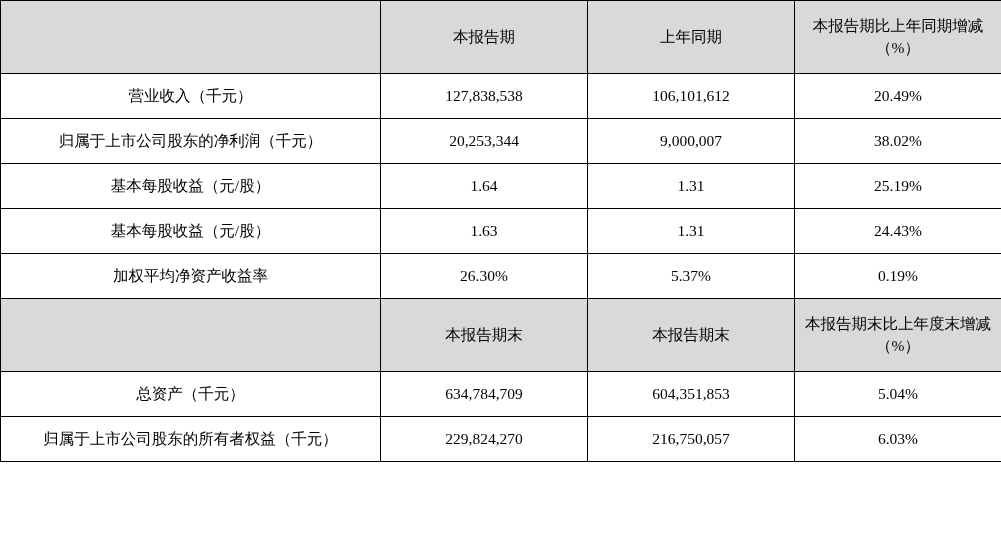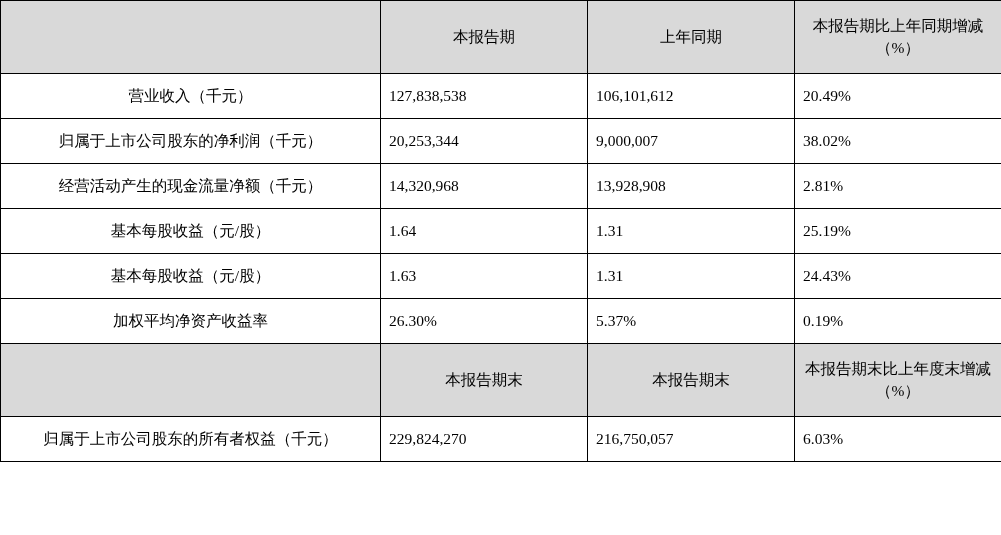--- a/index.html
+++ b/index.html
@@ -37,21 +37,21 @@
     height: 62px;
   }
   td.hdr-blank {
     background: #d9d9d9;
   }
   td.label {
     text-align: center;
     margin-top: 30px;
   }
   td.num {
-    text-align: left;
+    text-align: center;
   }
   .row-std td { height: 34px; }
   .row-two td { height: 56px; }
 </style>
 </head>
 <body>
 
 <table class="report-table">
   <colgroup>
     <col class="c-label">
@@ -76,26 +76,20 @@
     </tr>
 
     <tr class="row-std">
       <td class="label">归属于上市公司股东的净利润（千元）</td>
       <td class="num">20,253,344</td>
       <td class="num">9,000,007</td>
       <td class="num">38.02%</td>
     </tr>
 
 
-    <tr class="row-std">
-      <td class="label">经营活动产生的现金流量净额（千元）</td>
-      <td class="num">14,320,968</td>
-      <td class="num">13,928,908</td>
-      <td class="num">2.81%</td>
-    </tr>
 
     <tr class="row-std">
       <td class="label">基本每股收益（元/股）</td>
       <td class="num">1.64</td>
       <td class="num">1.31</td>
       <td class="num">25.19%</td>
     </tr>
 
     <tr class="row-std">
       <td class="label">基本每股收益（元/股）</td>
@@ -111,20 +105,26 @@
       <td class="num">0.19%</td>
     </tr>
 
     <tr>
       <td class="hdr-blank"></td>
       <td class="hdr">本报告期末</td>
       <td class="hdr">本报告期末</td>
       <td class="hdr">本报告期末比上年度末增减（%）</td>
     </tr>
 
+    <tr class="row-std">
+      <td class="label">总资产（千元）</td>
+      <td class="num">634,784,709</td>
+      <td class="num">604,351,853</td>
+      <td class="num">5.04%</td>
+    </tr>
 
     <tr class="row-std">
       <td class="label">归属于上市公司股东的所有者权益（千元）</td>
       <td class="num">229,824,270</td>
       <td class="num">216,750,057</td>
       <td class="num">6.03%</td>
     </tr>
   </tbody>
 </table>
 

